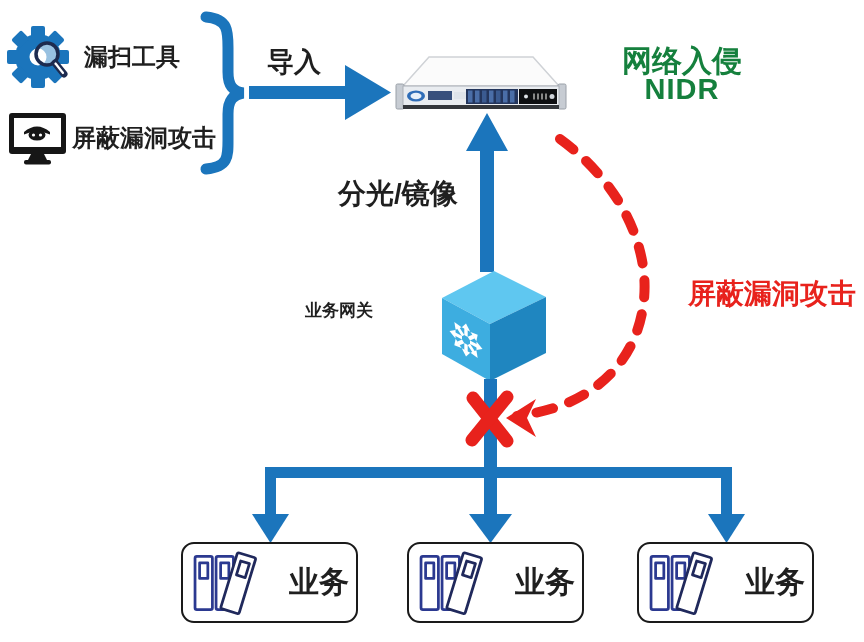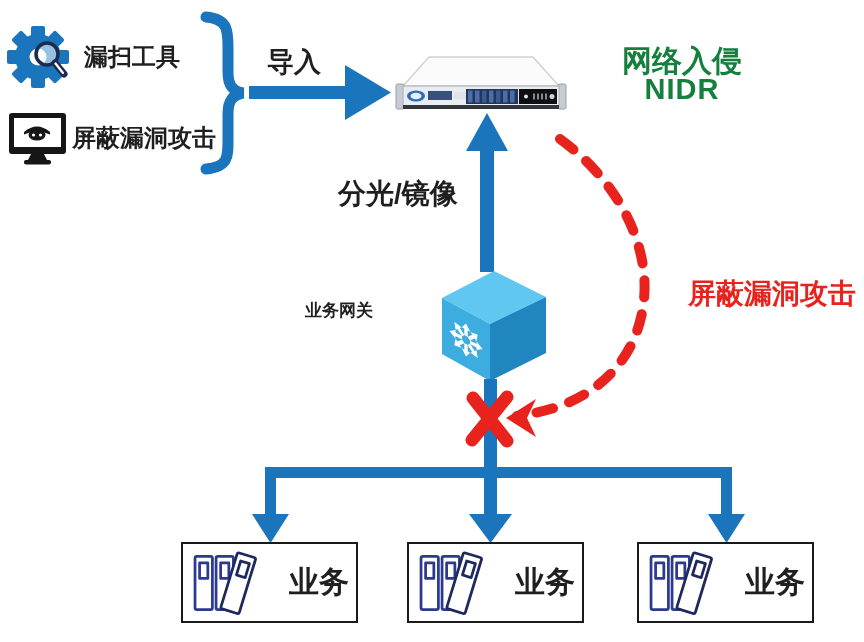--- a/index.html
+++ b/index.html
@@ -10,21 +10,21 @@
   .nidr-block{position:absolute;z-index:2;left:588px;top:46px;width:188px;text-align:center;
               color:#15803d;font-weight:700;}
   .nidr-l1{font-size:30px;line-height:29px;}
   .nidr-l2{font-size:28px;line-height:28px;}
   .nidr-l3{font-size:29px;line-height:29px;letter-spacing:1px;}
   .block-action{position:absolute;z-index:2;left:650px;top:278px;width:206px;text-align:right;
                 color:#e8221c;font-weight:700;}
   .block-l1{font-size:28px;line-height:31px;}
   .block-l2{font-size:31px;line-height:34px;letter-spacing:0.5px;}
   .service-box{position:absolute;z-index:2;width:177px;height:81px;box-sizing:border-box;
-               border:2.5px solid #1a1a1a;border-radius:0;background:#fff;
+               border:2.5px solid #1a1a1a;border-radius:13px;background:#fff;
                display:flex;align-items:center;}
   .service-box svg{margin-left:9px;flex:0 0 auto;}
   .service-label{font-size:30px;font-weight:700;color:#1f1f1f;margin-left:5px;}
 </style>
 </head>
 <body>
 
 <div class="canvas">
 
   <svg class="art" width="864" height="642" viewBox="0 0 864 642">

